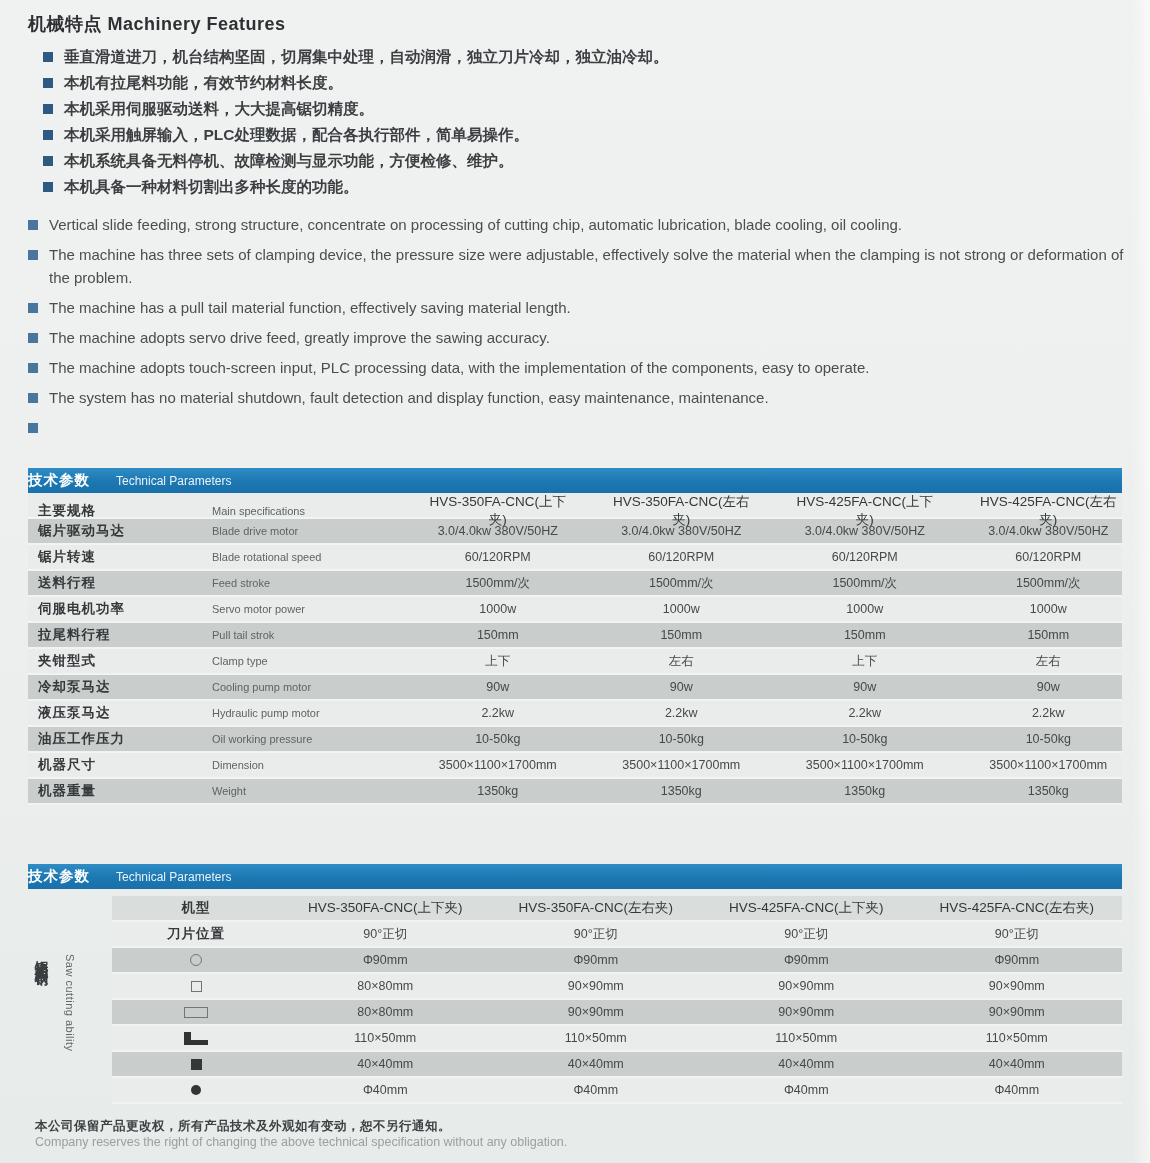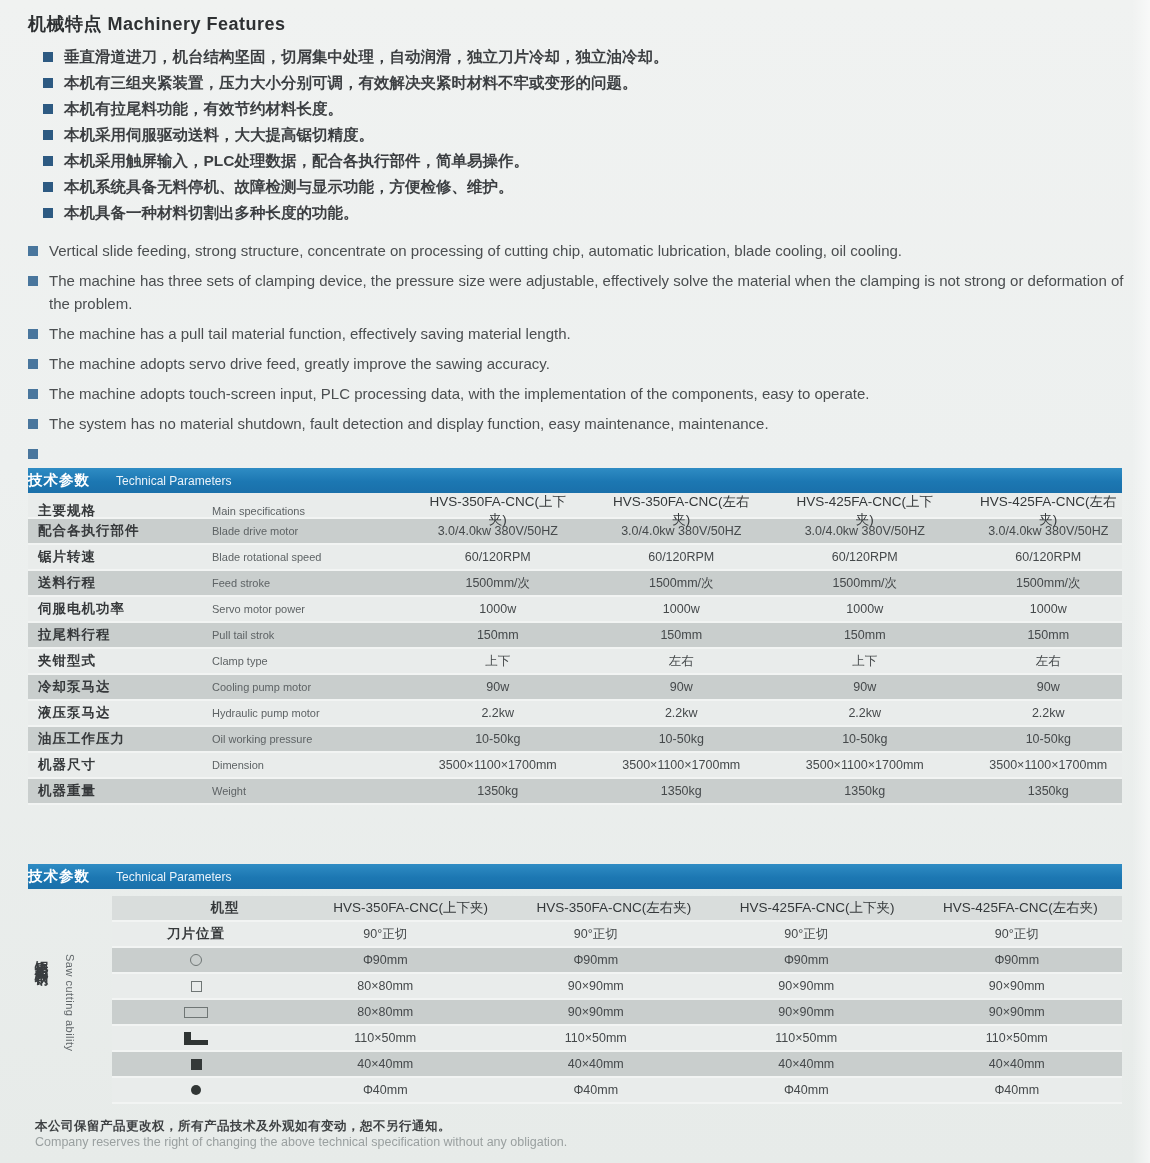--- a/index.html
+++ b/index.html
@@ -21,21 +21,21 @@
   .bullet { flex:0 0 auto; width:10px; height:10px; margin-right:11px; margin-top:4px; background:#2d5a82; }
   .feat-en .bullet { background:#49769d; margin-top:7px; }
   
   .tbl { position:absolute; left:28px; width:1094px; }
   .tbl1 { top:468px; } .tbl2 { top:864px; }
   .band { height:25px; display:flex; align-items:center; padding-left:0;
     background:linear-gradient(180deg,#2f8cc4 0%,#1c77b2 55%,#1a70aa 100%); }
   .band-cn { font-size:14.5px; font-weight:700; color:#ffffff; letter-spacing:1px; }
   .band-en { font-size:12px; color:#eaf3fa; margin-left:26px; }
   .row { height:26px; display:grid; align-items:center; border-bottom:2px solid #f2f4f3; }
-  .row.dark { background:#c9cecd; } .row.light { background:#e9eceb; } .row.mid { background:#d9dddc;padding-left:29px; }
+  .row.dark { background:#c9cecd; } .row.light { background:#e9eceb; } .row.mid { background:#d9dddc; }
   .t1 { grid-template-columns:148px 176px 1fr 1fr 1fr 1fr;gap:36px; }
   .lbl-cn { padding-left:10px; font-size:13.5px; font-weight:700; color:#36393b; letter-spacing:1px;}
   .lbl-en { font-size:11px; color:#5e6365; }
   .lbl-en.ctr { text-align:left; }
   .val { text-align:center; font-size:12.5px; color:#45494b; }
   .model { text-align:center; font-size:13.5px; color:#34383a; }
   
   .t2wrap { display:flex; margin-top:7px; }
   .t2side { flex:0 0 84px; position:relative; }
   .t2main { flex:1; }
@@ -65,24 +65,20 @@
   <div class="features">
     <div class="page-title">机械特点 Machinery Features</div>
 
     <ul class="feat feat-cn">
       <li>
           <span class="bullet"></span>
           <span>垂直滑道进刀，机台结构坚固，切屑集中处理，自动润滑，独立刀片冷却，独立油冷却。</span>
         </li>
       <li>
           <span class="bullet"></span>
-          <span>本机有三组夹紧装置，压力大小分别可调，有效解决夹紧时材料不牢或变形的问题。</span>
-        </li>
-      <li>
-          <span class="bullet"></span>
           <span>本机有拉尾料功能，有效节约材料长度。</span>
         </li>
       <li>
           <span class="bullet"></span>
           <span>本机采用伺服驱动送料，大大提高锯切精度。</span>
         </li>
       <li>
           <span class="bullet"></span>
           <span>本机采用触屏输入，PLC处理数据，配合各执行部件，简单易操作。</span>
         </li>
@@ -136,21 +132,21 @@
     <div class="row t1 light">
       <div class="lbl-cn">主要规格</div>
       <div class="lbl-en ctr">Main specifications</div>
       <div class="model">HVS-350FA-CNC(上下夹)</div>
       <div class="model">HVS-350FA-CNC(左右夹)</div>
       <div class="model">HVS-425FA-CNC(上下夹)</div>
       <div class="model">HVS-425FA-CNC(左右夹)</div>
     </div>
 
     <div class="row t1 dark">
-      <div class="lbl-cn">配合各执行部件</div>
+      <div class="lbl-cn">锯片驱动马达</div>
       <div class="lbl-en">Blade drive motor</div>
       <div class="val">3.0/4.0kw 380V/50HZ</div>
       <div class="val">3.0/4.0kw 380V/50HZ</div>
       <div class="val">3.0/4.0kw 380V/50HZ</div>
       <div class="val">3.0/4.0kw 380V/50HZ</div>
     </div>
     <div class="row t1 light">
       <div class="lbl-cn">锯片转速</div>
       <div class="lbl-en">Blade rotational speed</div>
       <div class="val">60/120RPM</div>

